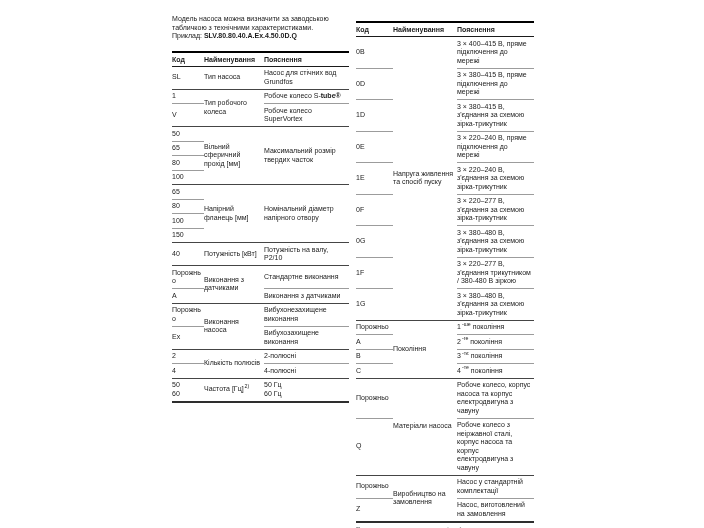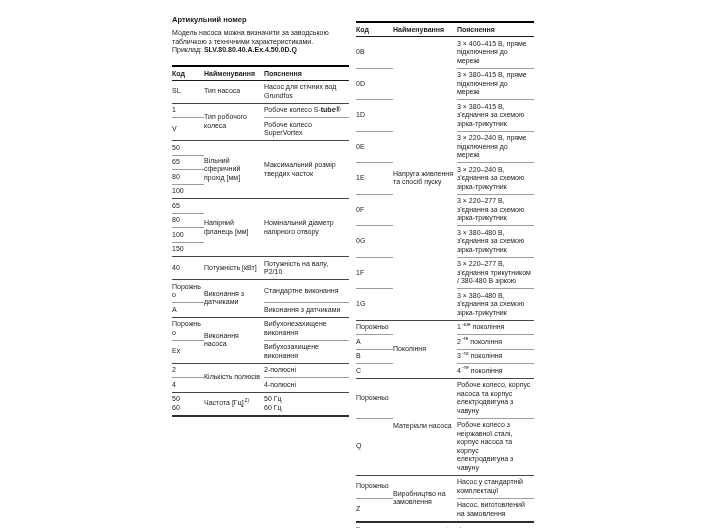--- a/index.html
+++ b/index.html
@@ -43,21 +43,20 @@
   .sup { font-size: 5.2px; vertical-align: super; line-height: 0; margin-left: 1px; }
   .gen-rest { margin-left: 2px; }
 
   .footnote { margin-top: 4px; font-size: 6.5px; line-height: 7.8px; display: flex; }
   .footnote .marker { font-size: 5.2px; margin-right: 3px; position: relative; top: -1px; flex: none; }
 </style>
 </head>
 <body>
 
 <div class="left-col">
-  <p class="doc-title">Артикульний номер</p>
   <p class="intro">Модель насоса можна визначити за заводською табличкою з технічними характеристиками.</p>
   <p class="example"><span>Приклад:</span> <span class="bold">SLV.80.80.40.A.Ex.4.50.0D.Q</span></p>
 
   <table class="spec">
     <colgroup>
         <col style="width:32px">
         <col style="width:60px">
         <col style="width:85px">
       </colgroup>
     <thead>

